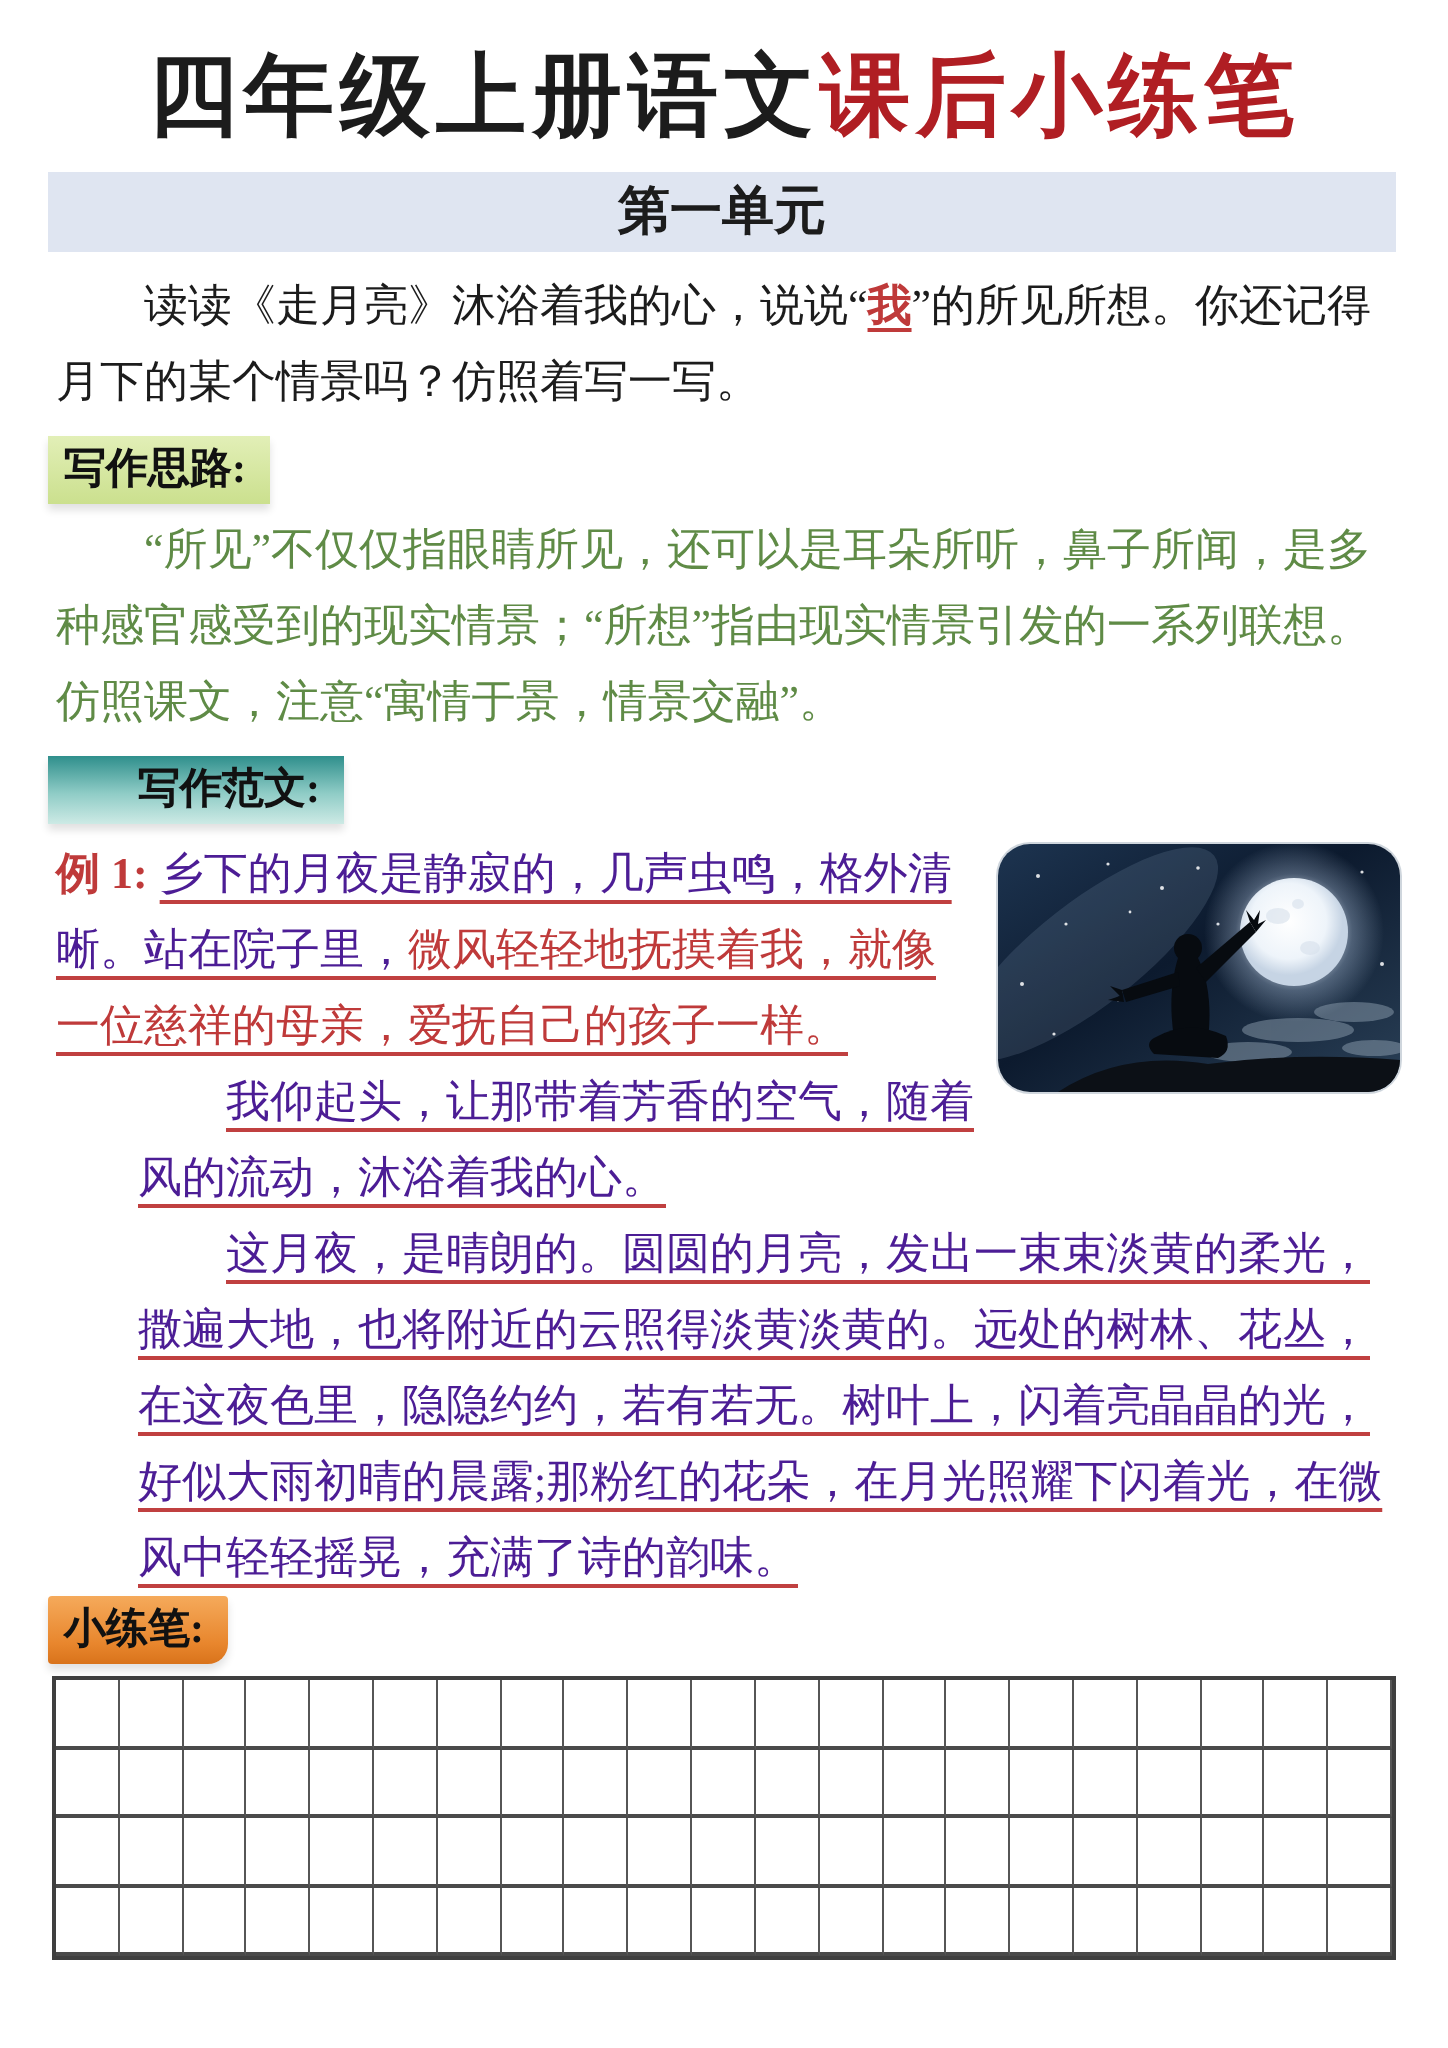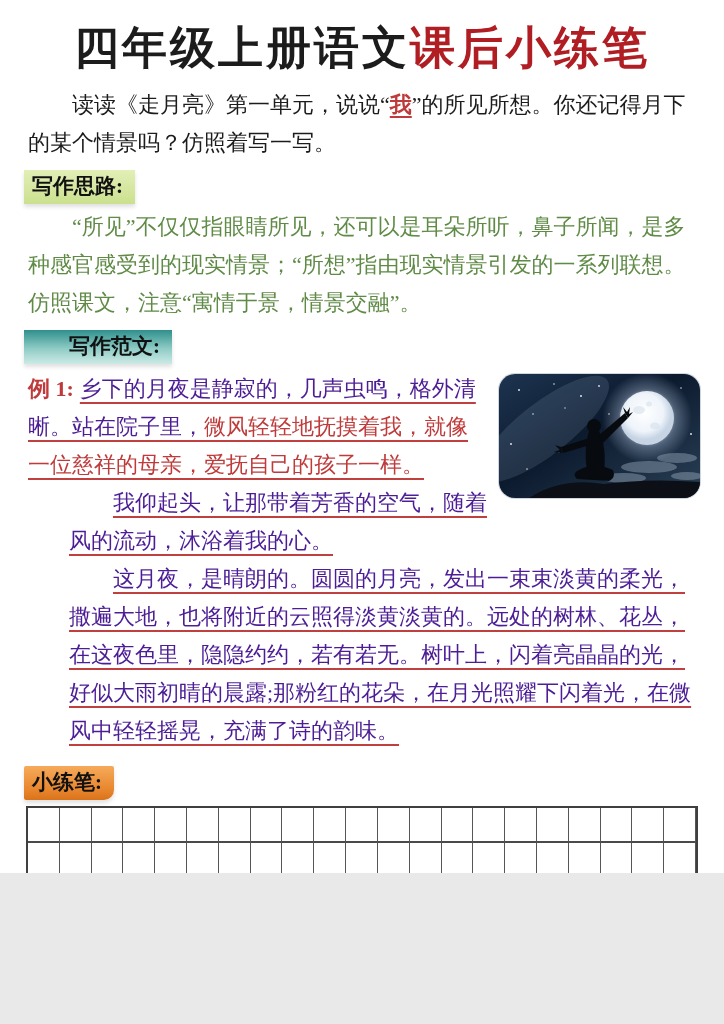--- a/index.html
+++ b/index.html
@@ -1,18 +1,18 @@
 <!DOCTYPE html>
 <html style="--title-red: #b01e23; --body-text: #1c1c1c; --green-text: #5f8b46; --red-sample-text: #bf3a3a; --underline-red: #c04040; --yellow-highlight: #f6d808; --green-highlight: #cbe08e; --teal-highlight: #4f9e99; --orange-highlight: #e8862d; --unit-banner-bg: #dfe5f1; --plane-blue: #2c5fa8; --grid-line: #3f3f3f;"><head>
 <meta charset="utf-8">
 <style>
   html,body{margin:0;padding:0;background:#e9e9e9;}
   .page{
     position:relative;
-    width:724px;height:873px;
+    width:724px;height:1024px;
     margin:0 auto;
     background:#ffffff;
     overflow:hidden;
     font-family:"Liberation Serif","DejaVu Serif",serif;
     color:var(--body-text,#1c1c1c);
   }
   
   .page-title{
     margin:18px 10px 0 10px;
     text-align:center;
@@ -120,23 +120,24 @@
     background:#fff;
   }
 </style>
 </head>
 <body>
 
 <div class="page">
 
   <h1 class="page-title"><span>四年级上册语文</span><span class="red">课后小练笔</span></h1>
 
-
-
-  <p class="body-p"><span>读读《走月亮》第一单元，说说“</span><span class="intro-we">我</span><span>”的所见所想。你还记得月下的某个情景吗？仿照着写一写。</span></p>
+  <div class="unit-banner">第一单元</div>
+
+
+  <p class="body-p"><span>读读《走月亮》沐浴着我的心，说说“</span><span class="intro-we">我</span><span>”的所见所想。你还记得月下的某个情景吗？仿照着写一写。</span></p>
 
   <div><span class="sec-label green">写作思路:</span></div>
 
   <p class="body-p idea-text">“所见”不仅仅指眼睛所见，还可以是耳朵所听，鼻子所闻，是多种感官感受到的现实情景；“所想”指由现实情景引发的一系列联想。仿照课文，注意“寓情于景，情景交融”。</p>
 
   <div><span class="sec-label teal">写作范文:</span></div>
 
   <div class="example">
     <figure class="moon-fig" style="margin:4px 0 8px 12px;">
       <svg viewBox="0 0 201 124" aria-hidden="true">
@@ -196,21 +197,21 @@
           <path d="M62,73 L56,71 L61,76 L55,78 L63,79 Z"></path>
           <path d="M78,97 Q95,87 114,96 Q117,104 110,107 L78,105 Q73,100 78,97 Z"></path>
         </g>
       </svg>
     </figure>
     <p class="p1"><span class="example-label">例 1:</span><span class="ul-black">乡下的月夜是静寂的，几声虫鸣，格外清晰。站在院子里，</span><span class="ul-red">微风轻轻地抚摸着我，就像一位慈祥的母亲，爱抚自己的孩子一样。</span></p>
     <p class="p2"><span class="ul-black">我仰起头，让那带着芳香的空气，随着风的流动，沐浴着我的心。</span></p>
     <p class="p3" style="clear:right;"><span class="ul-black">这月夜，是晴朗的。圆圆的月亮，发出一束束淡黄的柔光，撒遍大地，也将附近的云照得淡黄淡黄的。远处的树林、花丛，在这夜色里，隐隐约约，若有若无。树叶上，闪着亮晶晶的光，好似大雨初晴的晨露;那粉红的花朵，在月光照耀下闪着光，在微风中轻轻摇晃，充满了诗的韵味。</span></p>
   </div>
 
-  <div><span class="sec-label orange" style="margin-top:16px;">小练笔:</span></div>
+  <div><span class="sec-label orange" style="margin-top:0;">小练笔:</span></div>
 
   <div class="grid-wrap" style="grid-template-columns: repeat(21, 1fr);">
       <div class="cell"></div>
       <div class="cell"></div>
       <div class="cell"></div>
       <div class="cell"></div>
       <div class="cell"></div>
       <div class="cell"></div>
       <div class="cell"></div>
       <div class="cell"></div>

